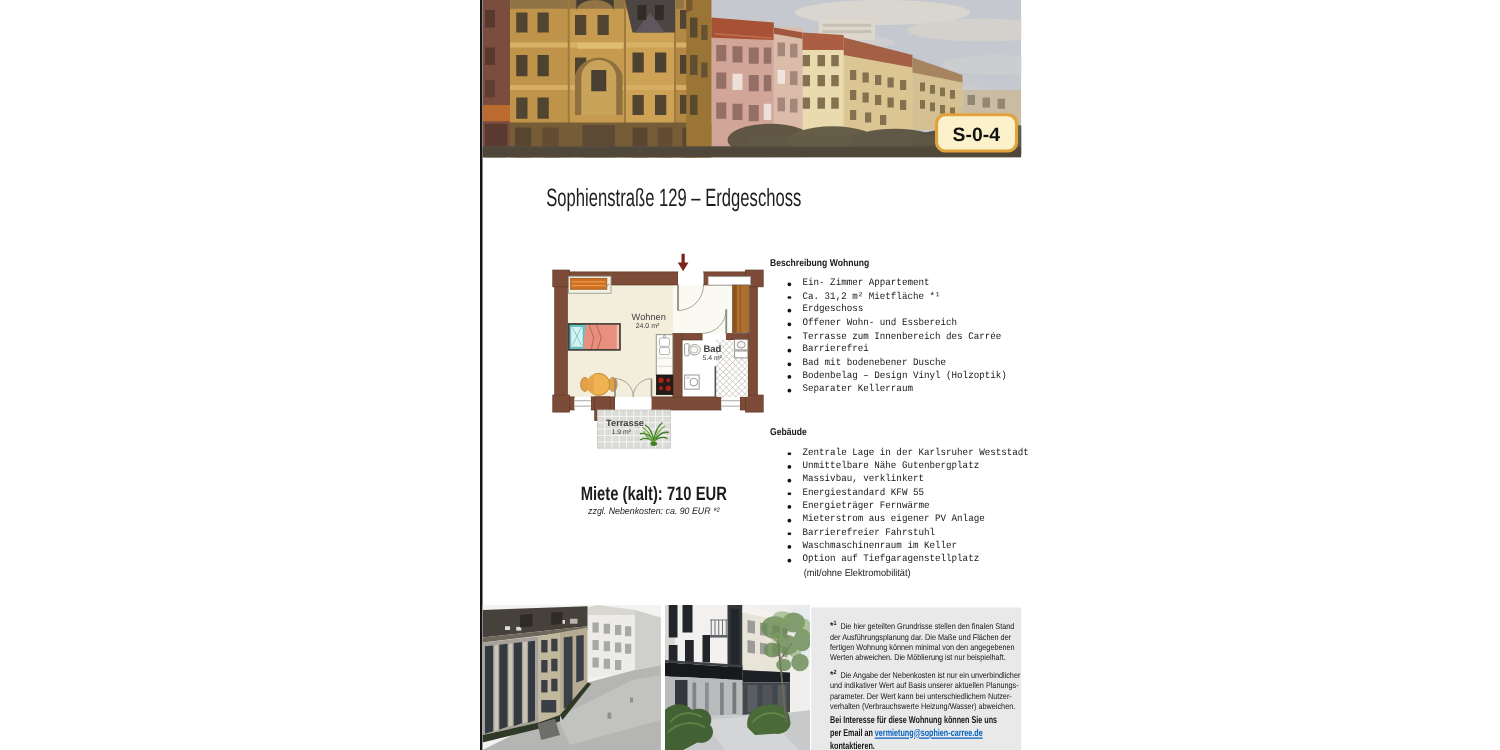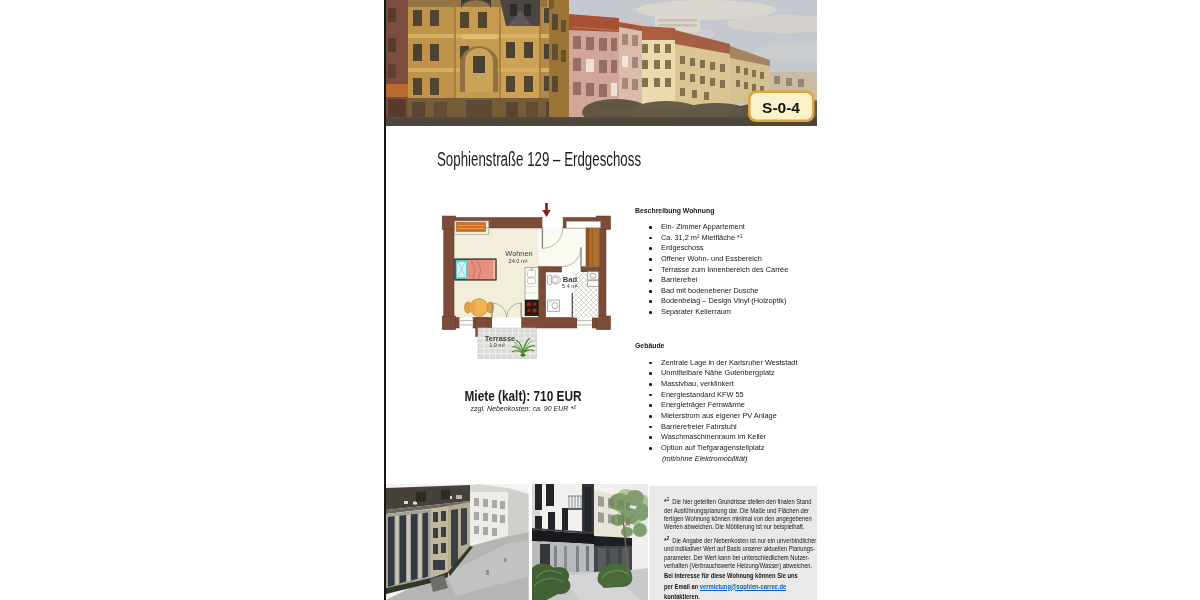--- a/index.html
+++ b/index.html
@@ -1,23 +1,23 @@
 <!DOCTYPE html>
 <html><head>
 <meta charset="utf-8">
 <style>
   html,body{margin:0;padding:0;width:1200px;height:600px;background:#ffffff;overflow:hidden;
     font-family:"Liberation Sans",sans-serif;}
   .abs{position:absolute;}
-  .rc{position:absolute;left:635px;top:206px;width:220px;font-size:8px;color:#161616;}
+  .rc{position:absolute;left:616px;top:206px;width:220px;font-size:8px;color:#161616;}
   .rch{font-weight:bold;white-space:nowrap;transform:scaleX(0.86);transform-origin:left top;}
-  .li{position:relative;margin-left:14px;height:10.65px;line-height:10.65px;white-space:nowrap;}
+  .li{position:relative;margin-left:14px;height:10.65px;line-height:10.65px;white-space:nowrap;font-family:Liberation Mono, monospace;}
   .li::before{content:"";position:absolute;left:0;top:4px;width:2.7px;height:2.7px;border-radius:50%;background:#161616;}
   .li span{display:inline-block;margin-left:12px;transform:scaleX(0.92);transform-origin:left center;}
-  .cont{margin-left:27px;height:10.65px;line-height:10.65px;white-space:nowrap;font-style:italic;}
+  .cont{margin-left:27px;height:10.65px;line-height:10.65px;white-space:nowrap;}
   .cont span{display:inline-block;transform:scaleX(0.92);transform-origin:left center;}
   .fn{font-size:6.7px;line-height:8.35px;color:#161616;}
   .fn div{white-space:nowrap;transform:scaleX(0.87);transform-origin:left top;}
 </style>
 </head>
 <body>
 <div style="position:relative;width:1200px;height:600px;">
 
 <div class="abs" style="left:384px;top:0;width:1.6px;height:600px;background:#161616;"></div>
 

